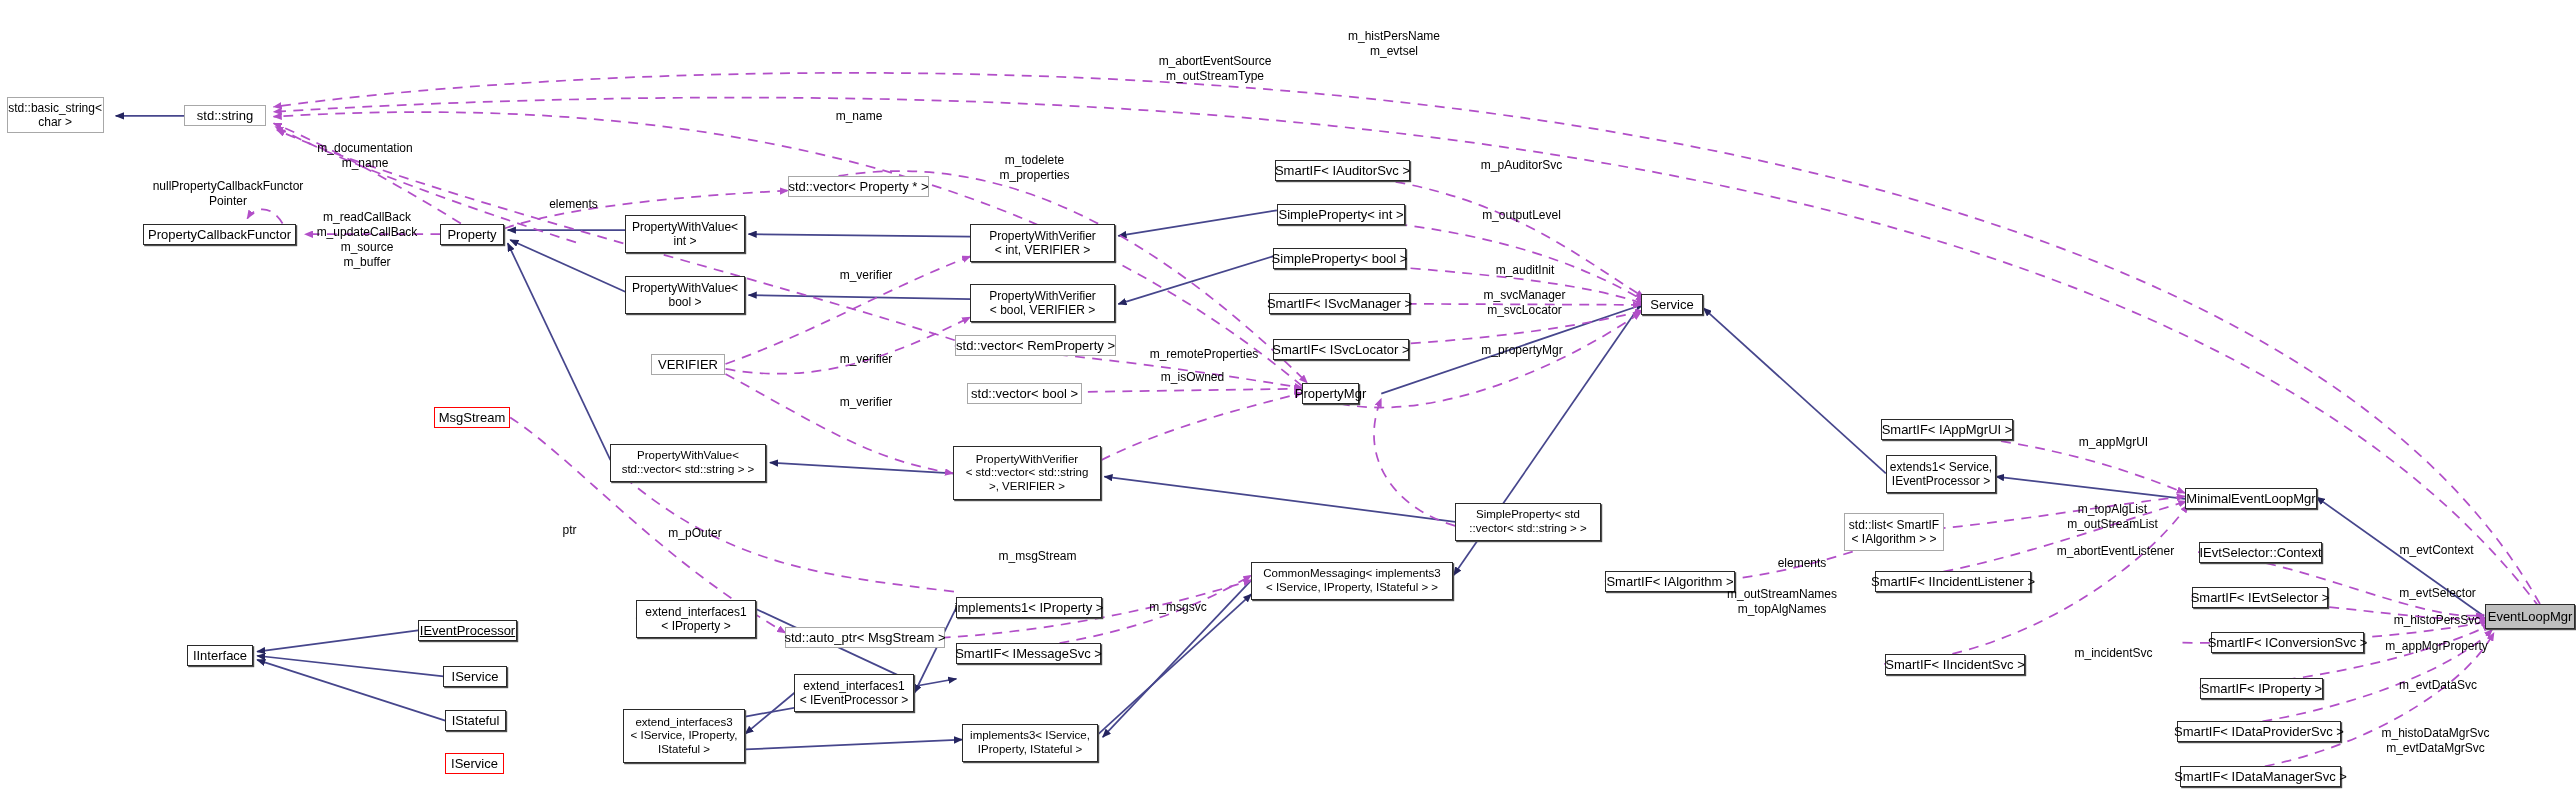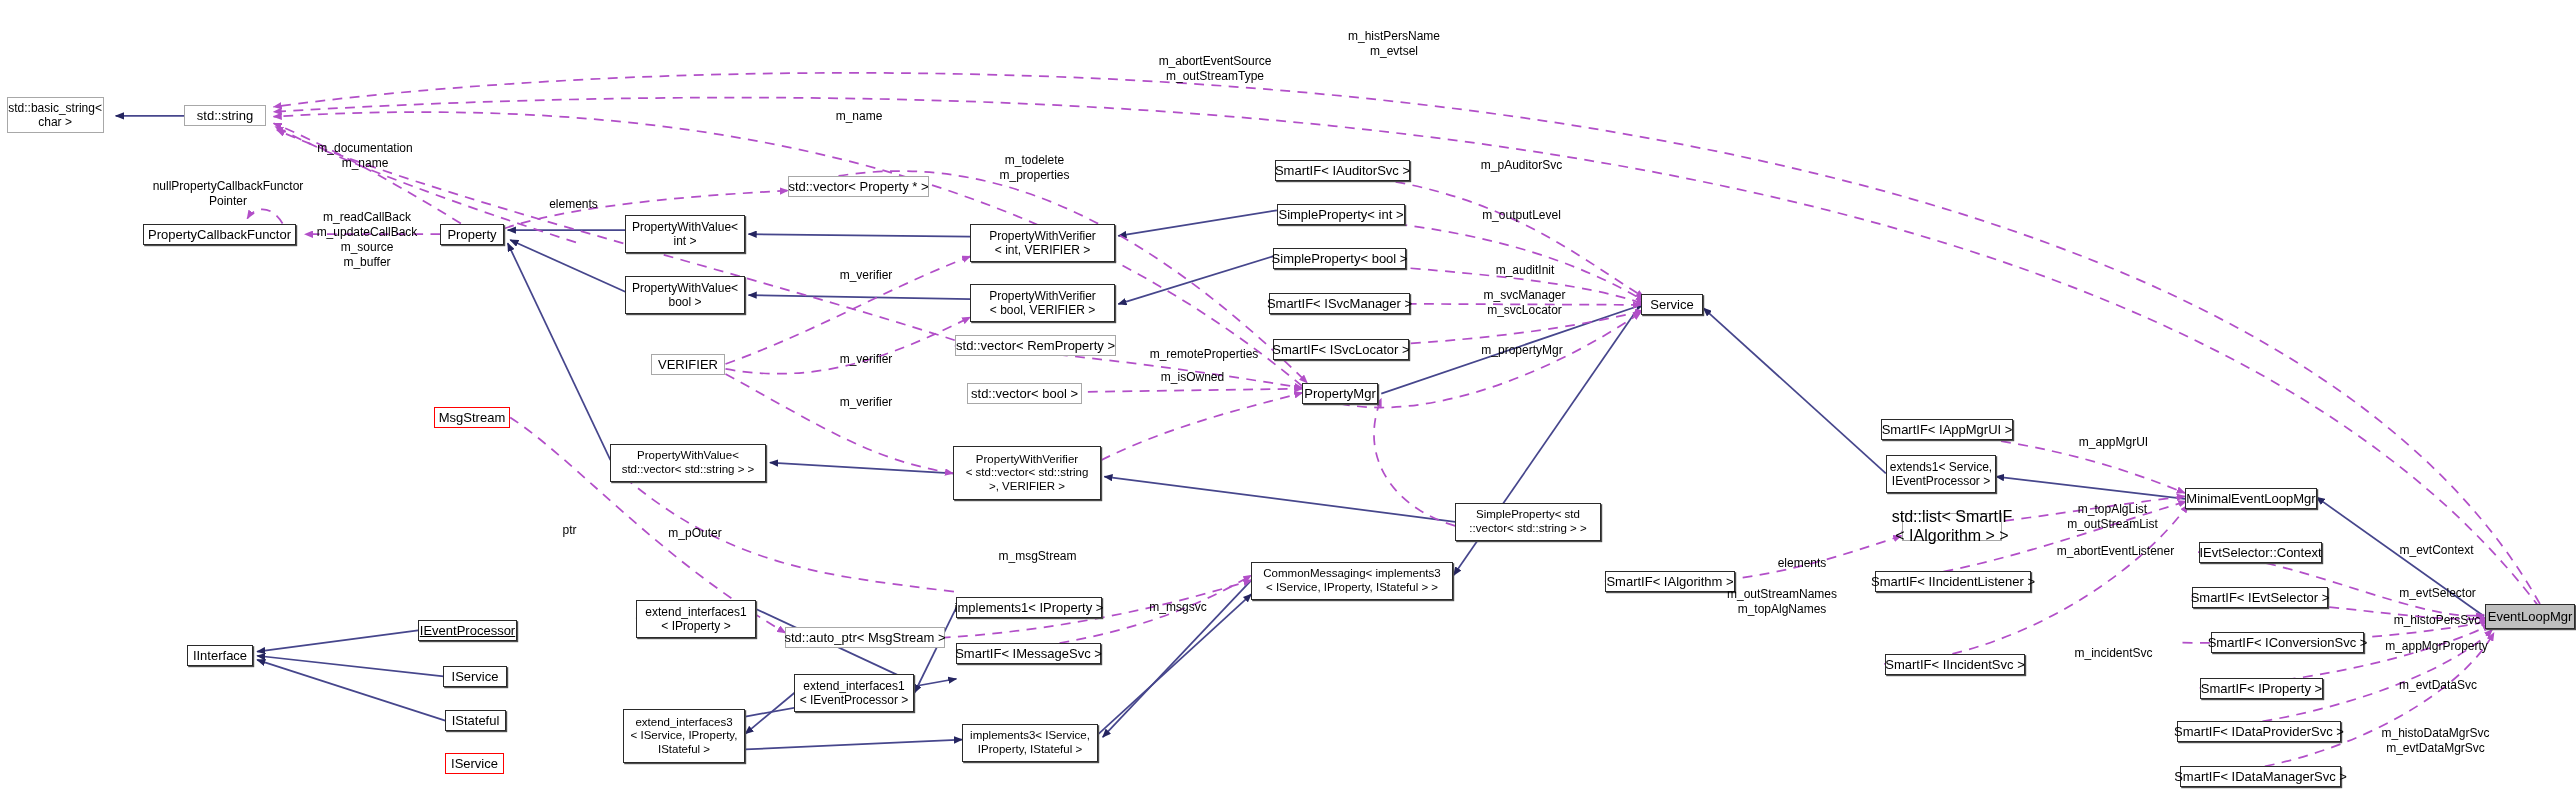--- a/index.html
+++ b/index.html
@@ -166,34 +166,34 @@
 &lt; bool, VERIFIER &gt;</div>
       <div class="node ext" style="left: 651px; top: 354px; width: 74px; height: 21.4px;">VERIFIER</div>
       <div class="node ext" style="left: 955px; top: 335px; width: 161px; height: 21.4px;">std::vector&lt; RemProperty &gt;</div>
       <div class="node red" style="left: 434px; top: 407px; width: 76px; height: 21.4px;">MsgStream</div>
       <div class="node ext" style="left: 967px; top: 383px; width: 115px; height: 21.4px;">std::vector&lt; bool &gt;</div>
       <div class="node doc" style="left: 610px; top: 444px; width: 156px; height: 38px; font-size: 11.5px;">PropertyWithValue&lt;
 std::vector&lt; std::string &gt; &gt;</div>
       <div class="node doc" style="left: 953px; top: 446px; width: 148px; height: 54px; font-size: 11.5px;">PropertyWithVerifier
 &lt; std::vector&lt; std::string
 &gt;, VERIFIER &gt;</div>
-      <div class="node doc" style="left: 1302px; top: 383px; width: 76px; height: 21.4px;">PropertyMgr</div>
+      <div class="node doc" style="left: 1302px; top: 383px; width: 57px; height: 21.4px;">PropertyMgr</div>
       <div class="node ext" style="left: 785px; top: 627px; width: 160px; height: 21.4px;">std::auto_ptr&lt; MsgStream &gt;</div>
       <div class="node doc" style="left: 1455px; top: 503px; width: 146px; height: 38px; font-size: 11.5px;">SimpleProperty&lt; std
 ::vector&lt; std::string &gt; &gt;</div>
       <div class="node doc" style="left: 1277px; top: 204px; width: 128px; height: 21.4px;">SimpleProperty&lt; int &gt;</div>
       <div class="node doc" style="left: 1273px; top: 248px; width: 133px; height: 21.4px;">SimpleProperty&lt; bool &gt;</div>
       <div class="node doc" style="left: 1275px; top: 160px; width: 135px; height: 21.4px;">SmartIF&lt; IAuditorSvc &gt;</div>
       <div class="node doc" style="left: 1269px; top: 293px; width: 141px; height: 21.4px;">SmartIF&lt; ISvcManager &gt;</div>
       <div class="node doc" style="left: 1273px; top: 339px; width: 136px; height: 21.4px;">SmartIF&lt; ISvcLocator &gt;</div>
       <div class="node doc" style="left: 1641px; top: 294px; width: 62px; height: 21.4px;">Service</div>
       <div class="node doc" style="left: 1251px; top: 562px; width: 202px; height: 38px; font-size: 11.5px;">CommonMessaging&lt; implements3
 &lt; IService, IProperty, IStateful &gt; &gt;</div>
       <div class="node doc" style="left: 1605px; top: 571px; width: 130px; height: 21.4px;">SmartIF&lt; IAlgorithm &gt;</div>
-      <div class="node ext" style="left: 1902px; top: 513px; width: 100px; height: 28px; font-size: 16px;">std::list&lt; SmartIF
+      <div class="node ext" style="left: 1844px; top: 513px; width: 100px; height: 38px; font-size: 12px;">std::list&lt; SmartIF
 &lt; IAlgorithm &gt; &gt;</div>
       <div class="node doc" style="left: 1875px; top: 571px; width: 156px; height: 21.4px;">SmartIF&lt; IIncidentListener &gt;</div>
       <div class="node doc" style="left: 1885px; top: 654px; width: 140px; height: 21.4px;">SmartIF&lt; IIncidentSvc &gt;</div>
       <div class="node doc" style="left: 1886px; top: 455px; width: 110px; height: 38px; font-size: 12px;">extends1&lt; Service,
 IEventProcessor &gt;</div>
       <div class="node doc" style="left: 1881px; top: 419px; width: 132px; height: 21.4px;">SmartIF&lt; IAppMgrUI &gt;</div>
       <div class="node doc" style="left: 2185px; top: 488px; width: 132px; height: 21.4px;">MinimalEventLoopMgr</div>
       <div class="node doc" style="left: 2199px; top: 542px; width: 123px; height: 21.4px;">IEvtSelector::Context</div>
       <div class="node doc" style="left: 2192px; top: 587px; width: 136px; height: 21.4px;">SmartIF&lt; IEvtSelector &gt;</div>
       <div class="node doc" style="left: 2183px; top: 632px; width: 153px; height: 21.4px; margin-left: 28px;">SmartIF&lt; IConversionSvc &gt;</div>

